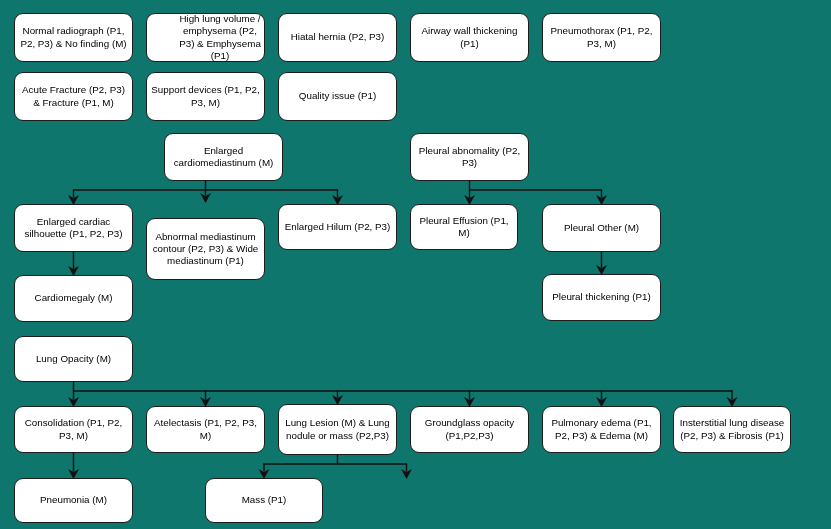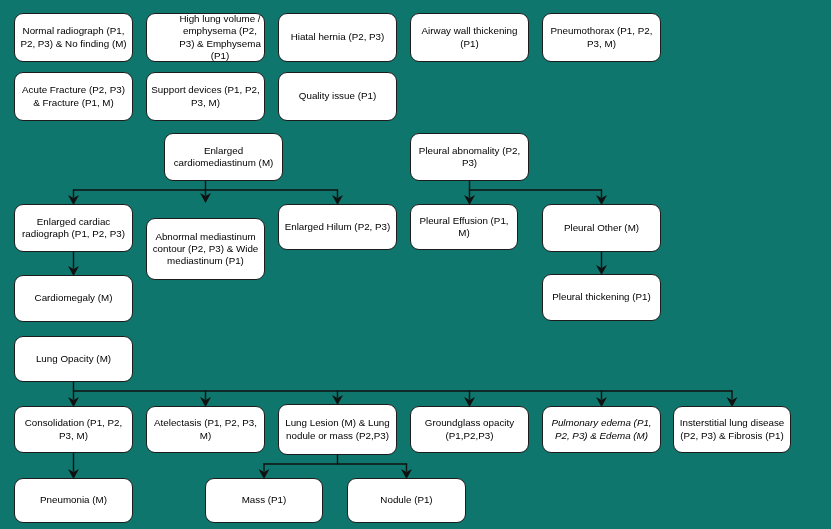--- a/index.html
+++ b/index.html
@@ -96,21 +96,21 @@
     <div class="node" style="left: 278px; top: 72px; width: 119px; height: 49px;">
       <span>Quality issue (P1)</span>
     </div>
     <div class="node" style="left: 164px; top: 133px; width: 119px; height: 48px;">
       <span>Enlarged cardiomediastinum (M)</span>
     </div>
     <div class="node" style="left: 410px; top: 133px; width: 119px; height: 48px;">
       <span>Pleural abnomality (P2, P3)</span>
     </div>
     <div class="node" style="left: 14px; top: 204px; width: 119px; height: 48px;">
-      <span>Enlarged cardiac radiograph (P1, P2, P3)</span>
+      <span>Enlarged cardiac silhouette (P1, P2, P3)</span>
     </div>
     <div class="node" style="left: 146px; top: 218px; width: 119px; height: 62px;">
       <span>Abnormal mediastinum contour (P2, P3) &amp; Wide mediastinum (P1)</span>
     </div>
     <div class="node" style="left: 278px; top: 204px; width: 119px; height: 46px;">
       <span>Enlarged Hilum (P2, P3)</span>
     </div>
     <div class="node" style="left: 410px; top: 204px; width: 108px; height: 46px;">
       <span>Pleural Effusion (P1, M)</span>
     </div>
@@ -131,28 +131,25 @@
     </div>
     <div class="node" style="left: 146px; top: 406px; width: 119px; height: 47px;">
       <span>Atelectasis (P1, P2, P3, M)</span>
     </div>
     <div class="node" style="left: 278px; top: 404px; width: 119px; height: 51px;">
       <span>Lung Lesion (M) &amp; Lung nodule or mass (P2,P3)</span>
     </div>
     <div class="node" style="left: 410px; top: 406px; width: 119px; height: 47px;">
       <span>Groundglass opacity (P1,P2,P3)</span>
     </div>
-    <div class="node" style="left: 542px; top: 406px; width: 119px; height: 47px; font-style: italic;">
+    <div class="node" style="left: 542px; top: 406px; width: 119px; height: 47px;">
       <span>Pulmonary edema (P1, P2, P3) &amp; Edema (M)</span>
     </div>
     <div class="node" style="left: 673px; top: 406px; width: 118px; height: 47px;">
       <span>Insterstitial lung disease (P2, P3) &amp; Fibrosis (P1)</span>
     </div>
     <div class="node" style="left: 14px; top: 478px; width: 119px; height: 45px;">
       <span>Pneumonia (M)</span>
     </div>
     <div class="node" style="left: 205px; top: 478px; width: 118px; height: 45px;">
       <span>Mass (P1)</span>
     </div>
-    <div class="node" style="left: 347px; top: 478px; width: 119px; height: 45px;">
-      <span>Nodule (P1)</span>
-    </div>
   </div>
 
 </body></html>

